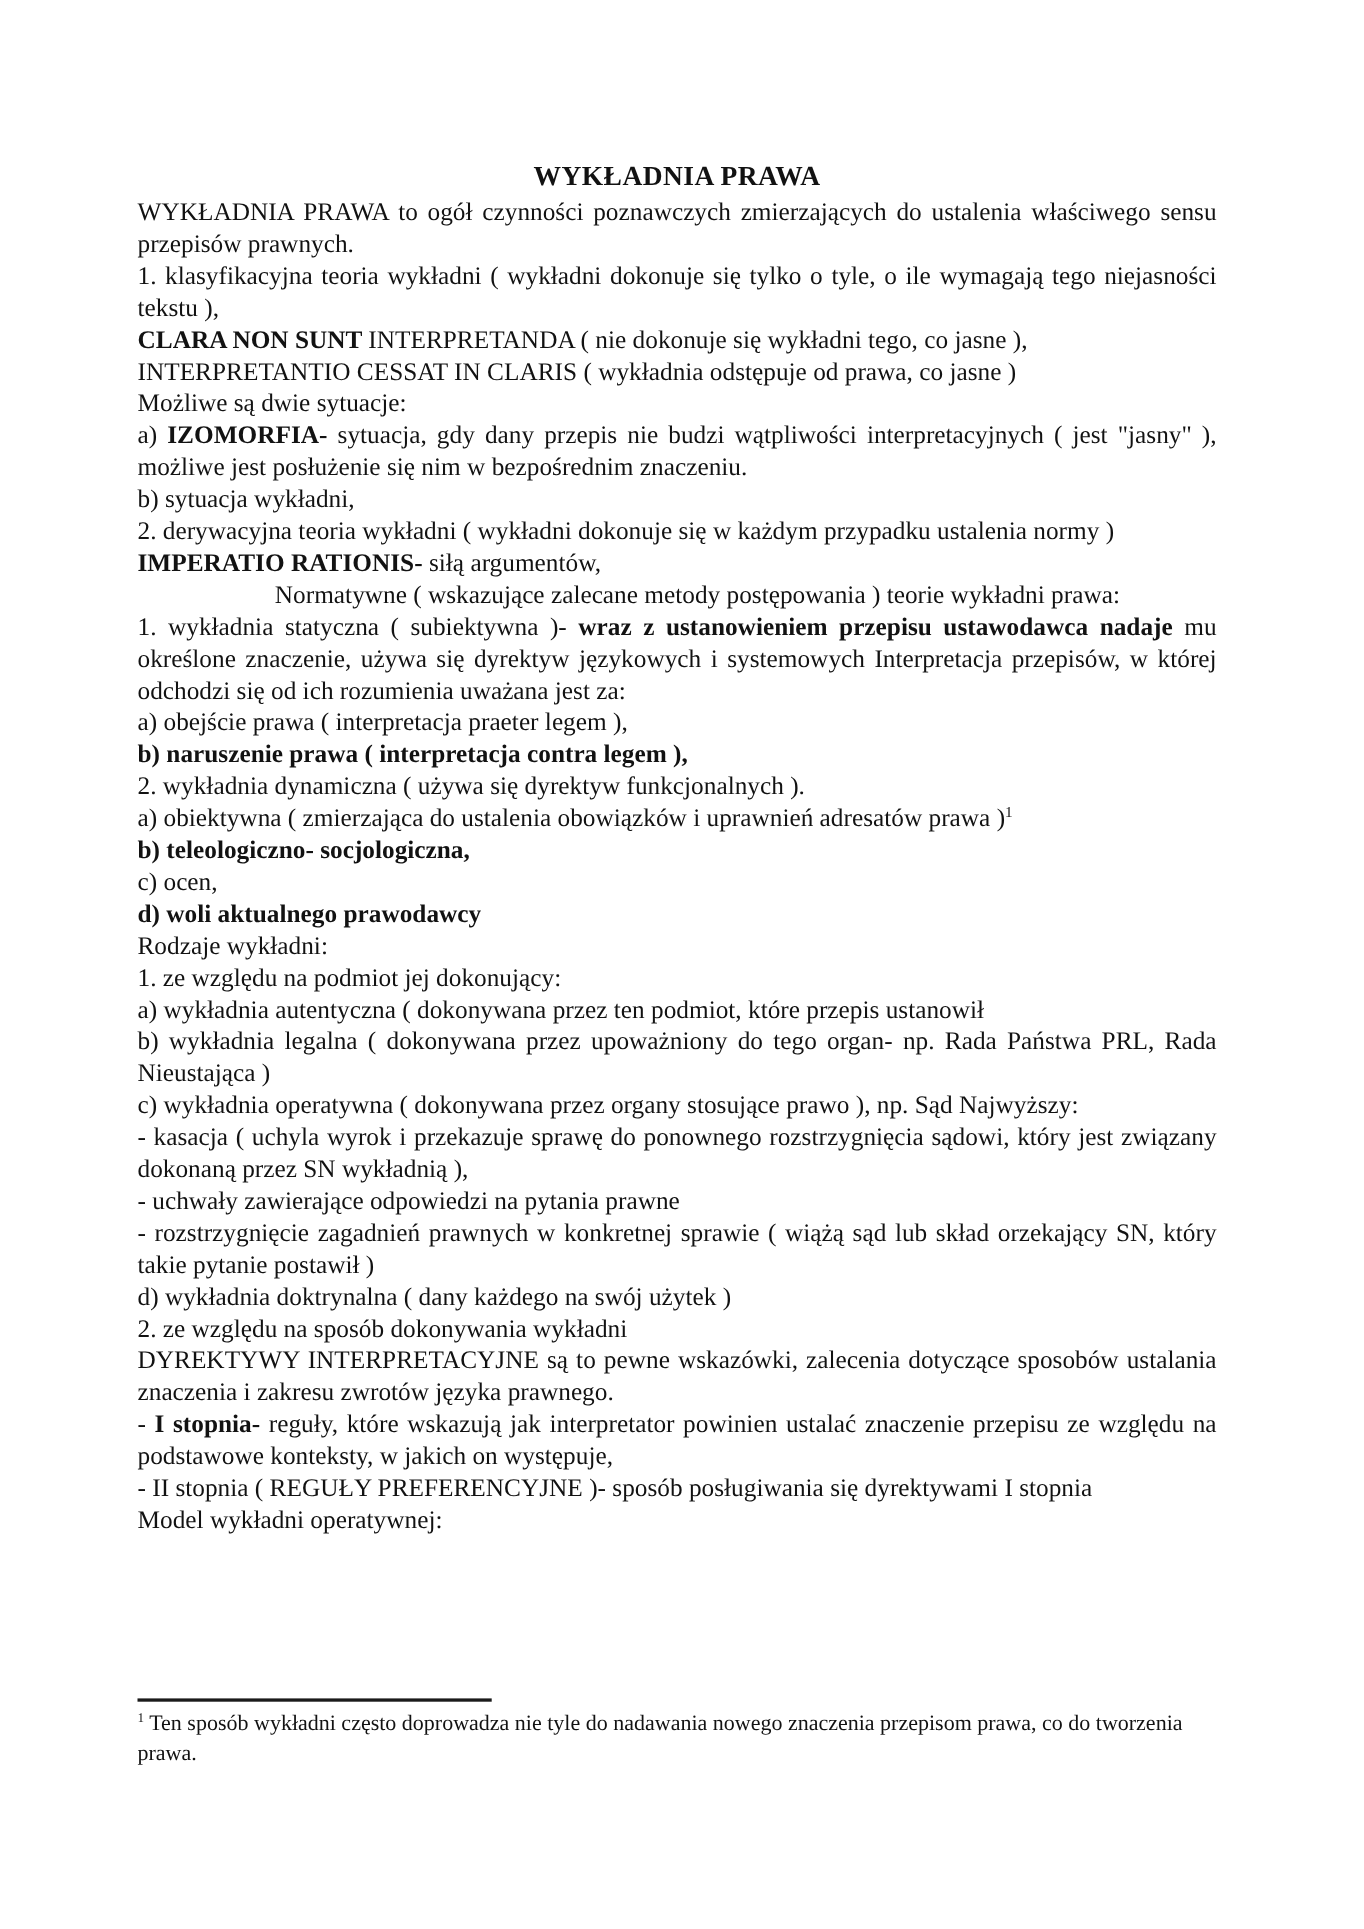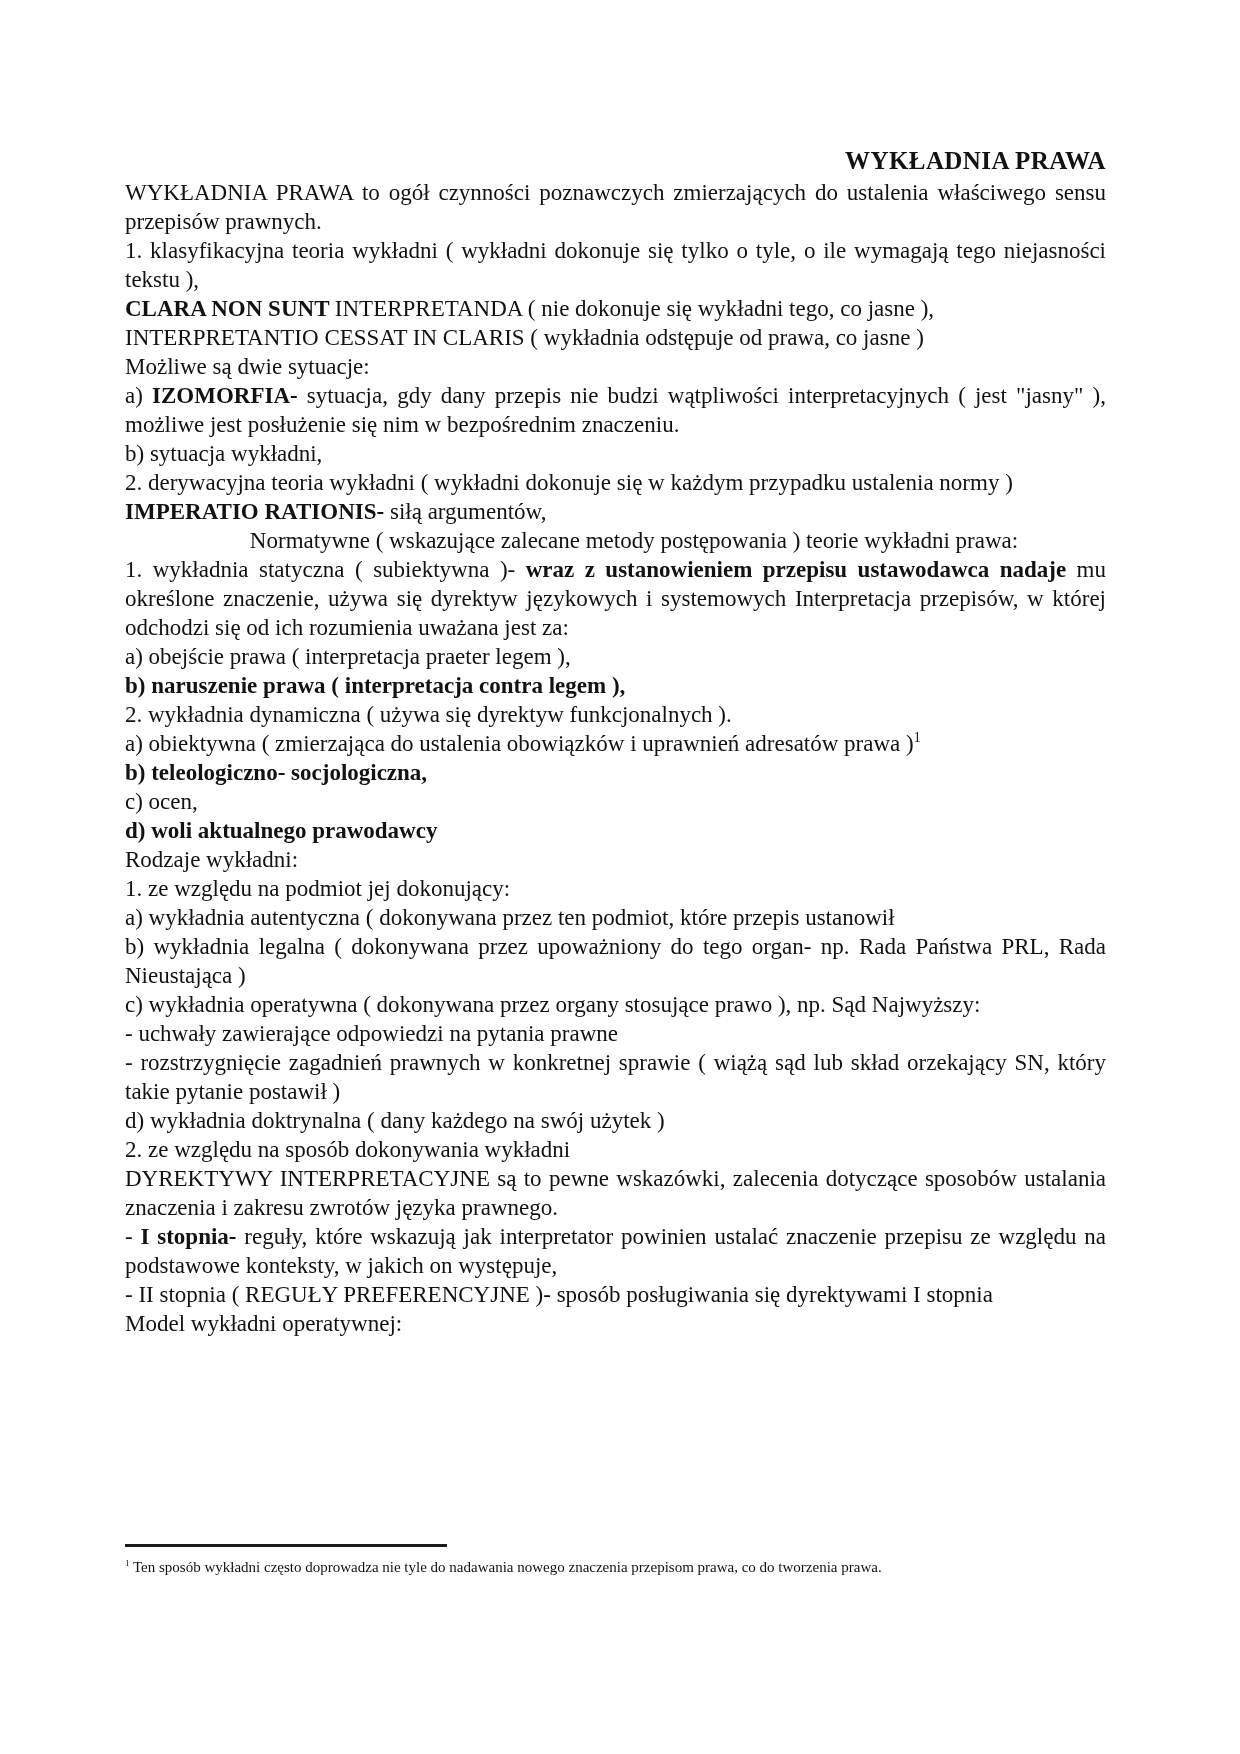--- a/index.html
+++ b/index.html
@@ -21,21 +21,21 @@
     position: absolute;
     left: 125px;
     top: 146px;
     width: 981px;
   }
   .title {
     margin: 0 0 2px 0;
     font-size: 25px;
     line-height: 30px;
     font-weight: 700;
-    text-align: right;
+    text-align: center;
     letter-spacing: 0.4px;
   }
   .para {
     margin: 0;
     font-size: 23px;
     line-height: 29px;
   }
   .para.justify {
     text-align: justify;
     text-align-last: left;
@@ -57,21 +57,21 @@
     width: 981px;
   }
   .footnote-rule {
     width: 322px;
     height: 0;
     border-top: 3px solid #1a1a1a;
     margin: 0 0 7px 0;
   }
   .footnote-text {
     margin: 0;
-    font-size: 15px;
+    font-size: 20px;
     line-height: 27px;
   }
 </style>
 </head>
 <body>
 
 <div class="page">
   <div class="content">
     <h1 class="title">WYKŁADNIA PRAWA</h1>
     <div>
@@ -91,20 +91,21 @@
         <p class="para"><span>2. wykładnia dynamiczna ( używa się dyrektyw funkcjonalnych ).</span></p>
         <p class="para"><span>a) obiektywna ( zmierzająca do ustalenia obowiązków i uprawnień adresatów prawa )</span><sup>1</sup></p>
         <p class="para"><b>b) teleologiczno- socjologiczna,</b></p>
         <p class="para"><span>c) ocen,</span></p>
         <p class="para"><b>d) woli aktualnego prawodawcy</b></p>
         <p class="para"><span>Rodzaje wykładni:</span></p>
         <p class="para"><span>1. ze względu na podmiot jej dokonujący:</span></p>
         <p class="para"><span>a) wykładnia autentyczna ( dokonywana przez ten podmiot, które przepis ustanowił</span></p>
         <p class="para justify"><span>b) wykładnia legalna ( dokonywana przez upoważniony do tego organ- np. Rada Państwa PRL, Rada Nieustająca )</span></p>
         <p class="para"><span>c) wykładnia operatywna ( dokonywana przez organy stosujące prawo ), np. Sąd Najwyższy:</span></p>
+        <p class="para justify"><span>- kasacja ( uchyla wyrok i przekazuje sprawę do ponownego rozstrzygnięcia sądowi, który jest związany dokonaną przez SN wykładnią ),</span></p>
         <p class="para"><span>- uchwały zawierające odpowiedzi na pytania prawne</span></p>
         <p class="para justify"><span>- rozstrzygnięcie zagadnień prawnych w konkretnej sprawie ( wiążą sąd lub skład orzekający SN, który takie pytanie postawił )</span></p>
         <p class="para"><span>d) wykładnia doktrynalna ( dany każdego na swój użytek )</span></p>
         <p class="para"><span>2. ze względu na sposób dokonywania wykładni</span></p>
         <p class="para justify"><span>DYREKTYWY INTERPRETACYJNE są to pewne wskazówki, zalecenia dotyczące sposobów ustalania znaczenia i zakresu zwrotów języka prawnego.</span></p>
         <p class="para justify"><span>- </span><b>I stopnia-</b><span> reguły, które wskazują jak interpretator powinien ustalać znaczenie przepisu ze względu na podstawowe konteksty, w jakich on występuje,</span></p>
         <p class="para"><span>- II stopnia ( REGUŁY PREFERENCYJNE )- sposób posługiwania się dyrektywami I stopnia</span></p>
         <p class="para"><span>Model wykładni operatywnej:</span></p>
       </div>
   </div>

